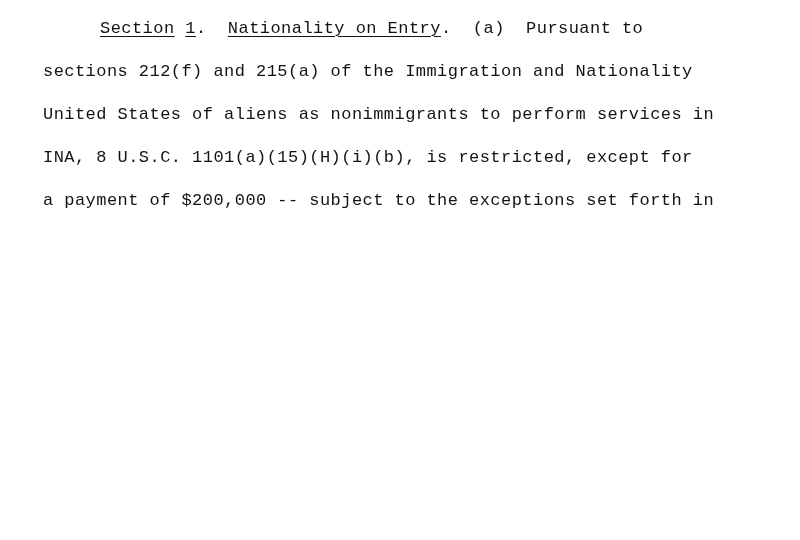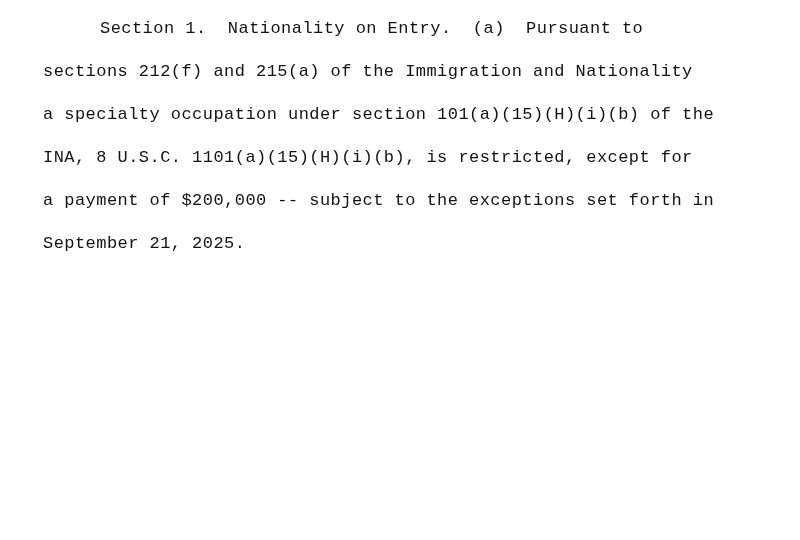--- a/index.html
+++ b/index.html
@@ -41,33 +41,33 @@
     letter-spacing: 0.45px;
     text-align: left;
     -webkit-font-smoothing: none;
   }
 
   .doc-line.indented {
     padding-left: 57px;
   }
 
   .underlined {
+    text-decoration: underline;
     text-decoration-thickness: 1px;
     text-underline-offset: 3px;
   }
 
   .plain {
     text-decoration: none;
   }
 </style>
 </head>
 <body style="background: rgb(255, 255, 255);">
 
 <div id="document-page" style="background: rgb(255, 255, 255); color: rgb(19, 19, 19);">
   <div id="document-body">
       <div class="doc-line indented"><span class="underlined">Section</span><span class="plain"> </span><span class="underlined">1</span><span class="plain">.  </span><span class="underlined">Nationality on Entry</span><span class="plain">.  (a)  Pursuant to</span></div>
       <div class="doc-line"><span class="plain">sections 212(f) and 215(a) of the Immigration and Nationality</span></div>
-      <div class="doc-line"><span class="plain">a specialty occupation under section 101(a)(15)(H)(i)(b) of the</span></div>
+      <div class="doc-line"><span class="plain">United States of aliens as nonimmigrants to perform services in</span></div>
       <div class="doc-line"><span class="plain">INA, 8 U.S.C. 1101(a)(15)(H)(i)(b), is restricted, except for</span></div>
       <div class="doc-line"><span class="plain">a payment of $200,000 -- subject to the exceptions set forth in</span></div>
-      <div class="doc-line"><span class="plain">September 21, 2025.</span></div>
     </div>
 </div>
 
 </body></html>

